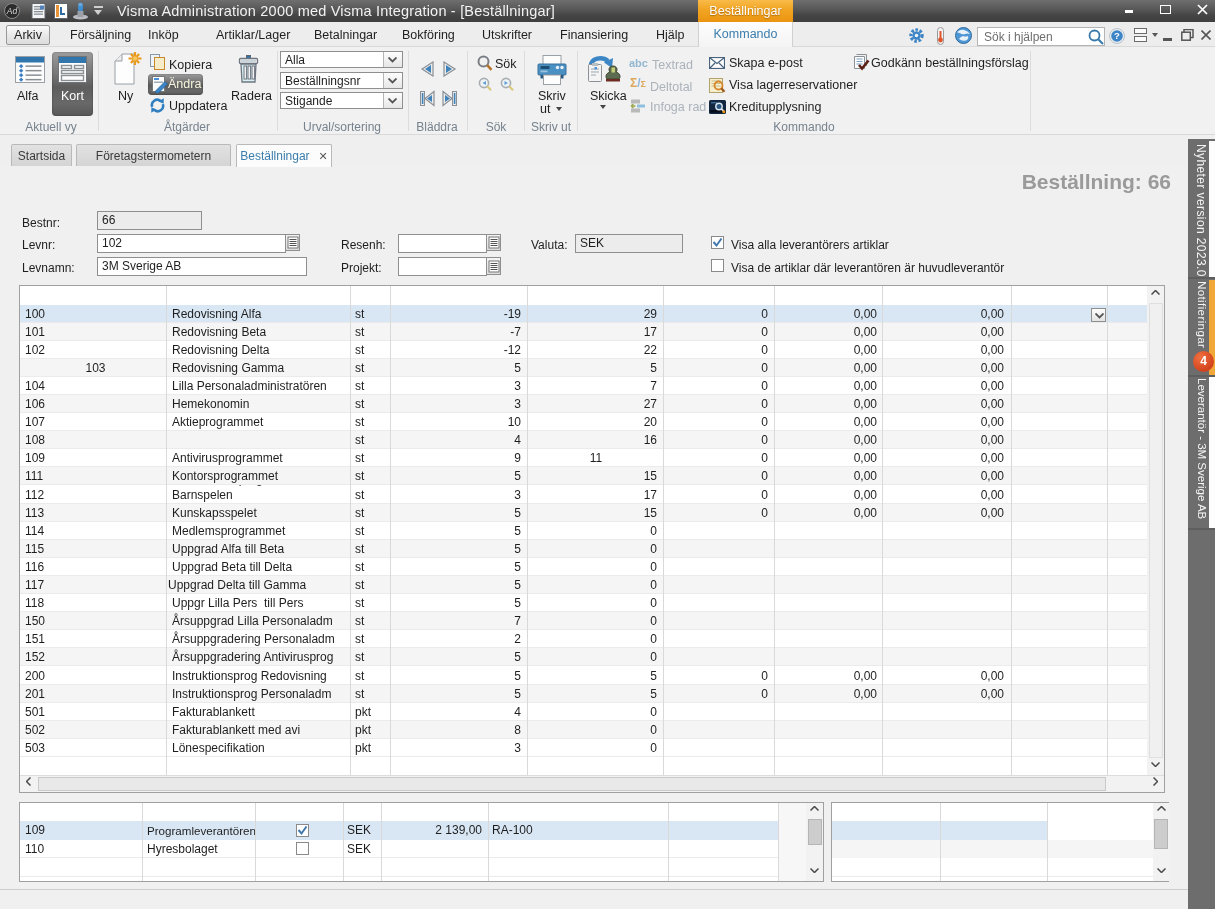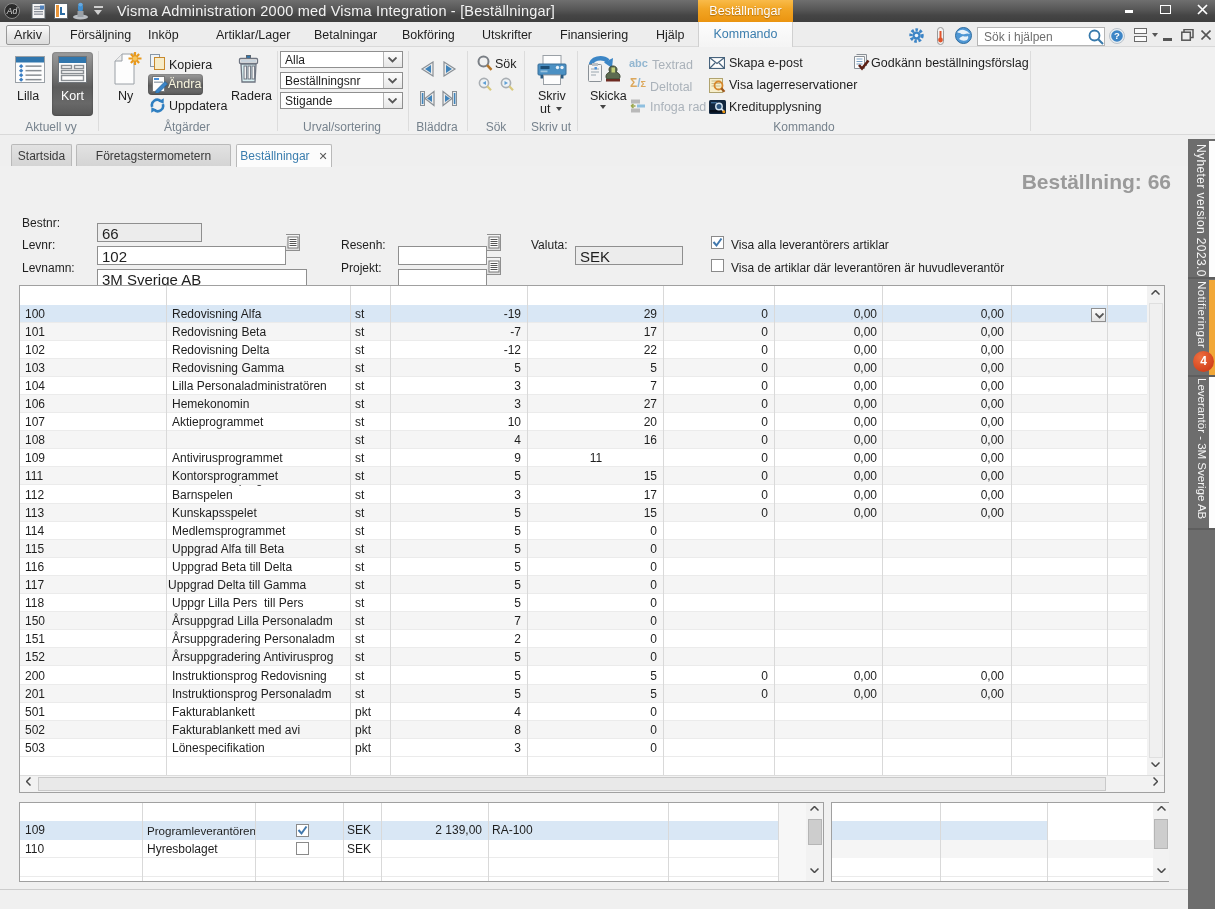--- a/index.html
+++ b/index.html
@@ -39,21 +39,21 @@
 
 #subtabs { position:absolute; left:10px; top:6px; height:22px; background:#fcfcfc; border:1px solid #ababab; border-radius:2px; display:flex; }
 .stab { height:20px; line-height:20px; font-size:11.5px; color:#1e1e1e; border-right:1px solid #ababab; text-align:center; }
 .stab:last-child { border-right:none; }
 #stab-active { background:#2d6ca2; color:#fff; }
 
 #heading { position:absolute; right:17px; top:4px; font-size:21px; font-weight:bold; color:#9a9a9a; }
 
 
 .flabel { position:absolute; font-size:12px; color:#1e1e1e; }
-.finput { position:absolute; background:#fff; border:1px solid #8f8f8f; font-size:15px; padding:1px 0 16px 4px;margin-top:12px; }
+.finput { position:absolute; background:#fff; border:1px solid #8f8f8f; font-size:12px; padding:1px 0 16px 4px; }
 .fgray { background:#ececec; }
 .browsebtn { position:absolute; width:14px; background:linear-gradient(#f4f4f4,#dcdcdc); border:1px solid #8f8f8f; border-left:none; }
 .cbox { position:absolute; width:13px; height:13px; background:#fff; border:1px solid #8a8a8a; }
 .grid { position:absolute; background:#fff; border:1px solid #a0a0a0; }
 .ghead { position:absolute; left:0; width:100%; background:linear-gradient(#fafafa,#efefef 60%,#e7e7e7); border-bottom:1px solid #c3c3c3; color:#333; }
 .gcell { position:absolute; top:0; height:100%; padding-top:2px; white-space:nowrap; overflow:hidden; }
 .grow { position:absolute; left:0; width:100%; }
 .sel { background:#d9e7f5; }
 .alt { background:#f5f5f5; }
 .colline { position:absolute; top:0; width:1px; background:#d9d9d9; }
@@ -181,21 +181,21 @@
       <rect x="4.6" y="17.6" width="3.1" height="3.1" transform="rotate(45 6.15 19.15)"></rect>
       <rect x="4.6" y="22.1" width="3.1" height="3.1" transform="rotate(45 6.15 23.65)"></rect>
     </g>
     <g fill="#8a8f94">
       <rect x="10.5" y="9.4" width="16" height="1.5"></rect>
       <rect x="10.5" y="13.9" width="16" height="1.5"></rect>
       <rect x="10.5" y="18.4" width="16" height="1.5"></rect>
       <rect x="10.5" y="22.9" width="16" height="1.5"></rect>
     </g>
   </svg>
-<div class="ribtext" style="left:17px;top:89px">Lilla</div>
+<div class="ribtext" style="left:17px;top:89px">Alfa</div>
 <div class="darkbtn" style="left:52px;top:52px;width:41px;height:64px"></div>
 <svg class="abs" style="left:58px;top:56px" width="29" height="27" viewBox="0 0 29 27">
     <rect x="0.5" y="0.5" width="28" height="26" fill="#fdfdfd" stroke="#70757a"></rect>
     <rect x="1" y="1" width="27" height="6" fill="#3076ad"></rect>
     <g fill="none" stroke="#8a8f94" stroke-width="1.4">
       <rect x="3.5" y="9.5" width="10" height="3"></rect>
       <rect x="16.5" y="9.5" width="9" height="3"></rect>
       <rect x="3.5" y="14.5" width="22" height="3"></rect>
       <rect x="3.5" y="19.5" width="22" height="5"></rect>
     </g>
@@ -457,21 +457,21 @@
 <div class="gcell" style="left:0px;width:146px;padding-left:5px;">102</div>
 <div class="gcell" style="left:146px;width:184px;padding-left:6px;">Redovisning Delta</div>
 <div class="gcell" style="left:330px;width:40px;padding-left:5px;">st</div>
 <div class="gcell" style="left:370px;width:137px;padding-right:6px;text-align:right;">-12</div>
 <div class="gcell" style="left:507px;width:136px;padding-right:6px;text-align:right;">22</div>
 <div class="gcell" style="left:643px;width:111px;padding-right:6px;text-align:right;">0</div>
 <div class="gcell" style="left:754px;width:108px;padding-right:5px;text-align:right;">0,00</div>
 <div class="gcell" style="left:862px;width:129px;padding-right:7px;text-align:right;">0,00</div>
 </div>
 <div class="grow alt" style="top:72.8px;height:18.1px;border-bottom:1px solid #ebebeb">
-<div class="gcell" style="left:0px;width:146px;padding-left:5px;">103</div>
+<div class="gcell" style="left:0px;width:146px;padding-left:5px;text-align:center;">103</div>
 <div class="gcell" style="left:146px;width:184px;padding-left:6px;">Redovisning Gamma</div>
 <div class="gcell" style="left:330px;width:40px;padding-left:5px;">st</div>
 <div class="gcell" style="left:370px;width:137px;padding-right:6px;text-align:right;">5</div>
 <div class="gcell" style="left:507px;width:136px;padding-right:6px;text-align:right;">5</div>
 <div class="gcell" style="left:643px;width:111px;padding-right:6px;text-align:right;">0</div>
 <div class="gcell" style="left:754px;width:108px;padding-right:5px;text-align:right;">0,00</div>
 <div class="gcell" style="left:862px;width:129px;padding-right:7px;text-align:right;">0,00</div>
 </div>
 <div class="grow" style="top:90.9px;height:18.1px;border-bottom:1px solid #ebebeb">
 <div class="gcell" style="left:0px;width:146px;padding-left:5px;">104</div>

